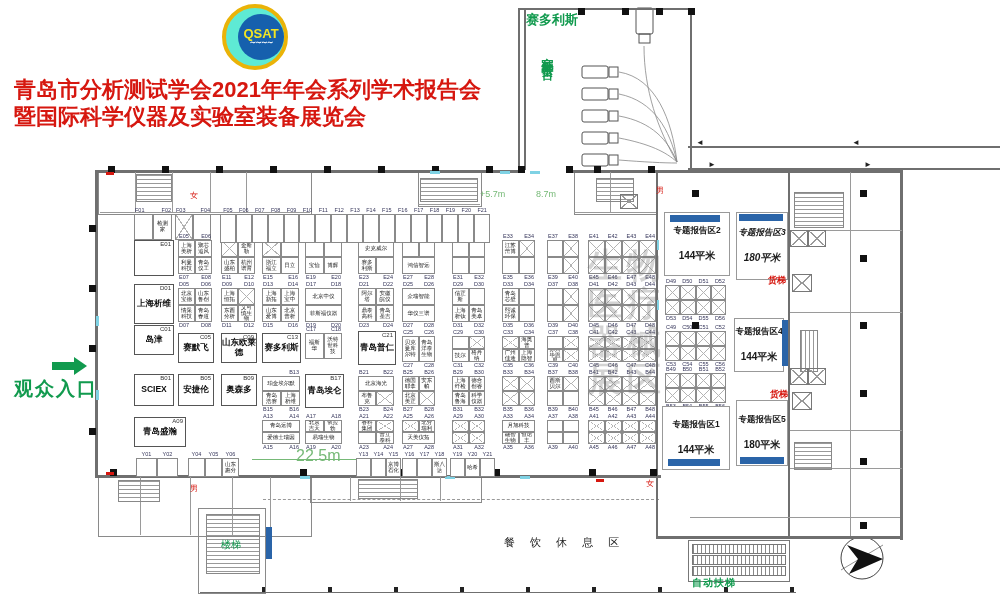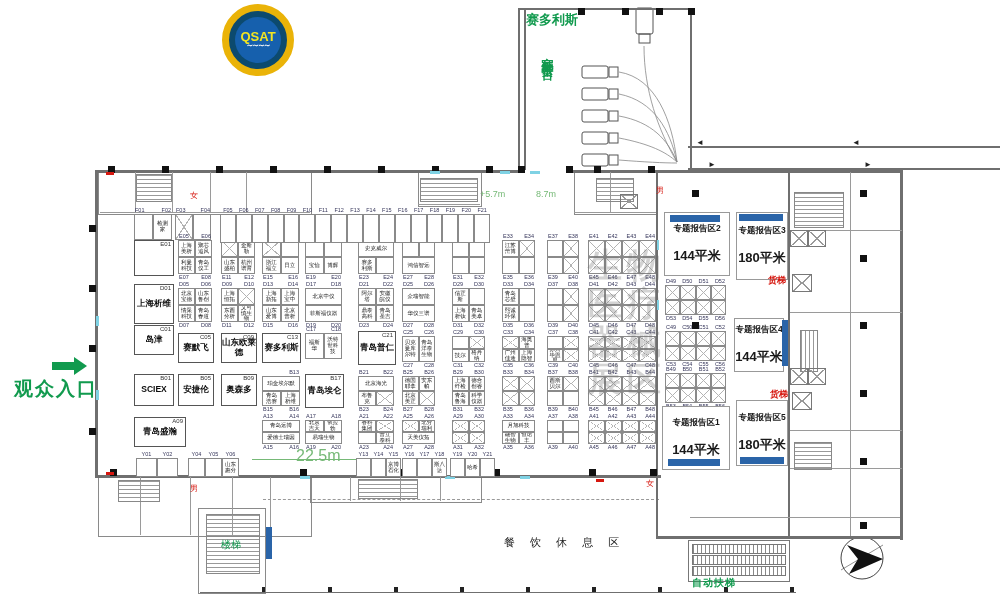--- a/index.html
+++ b/index.html
@@ -26,39 +26,39 @@
   .named{position:absolute;border:1px solid #555;background:#fff;display:flex;align-items:center;
          justify-content:center;text-align:center;}
   .named .nm{font-size:8.5px;font-weight:bold;color:#0d0d0d;line-height:1.15;}
   .named .bid{position:absolute;top:0;right:2px;font-size:6px;font-weight:normal;color:#333;}
   .strip{position:absolute;}
   .srow{display:grid;}
   .slab{font-size:5.5px;color:#35355a;text-align:center;height:7px;line-height:7px;}
   .zone{position:absolute;border:1px solid #999;background:#fff;display:flex;flex-direction:column;
         align-items:center;justify-content:center;}
   .zone .zn{font-size:8.5px;font-weight:bold;color:#1a1a1a;}
-  .zone .zs{font-size:13px;font-weight:bold;color:#1a1a1a;margin-top:12px;text-align:center;}
+  .zone .zs{font-size:10px;font-weight:bold;color:#1a1a1a;margin-top:12px;text-align:center;}
   .bar{position:absolute;background:#2a64a8;}
   .meet{position:absolute;border:1px dashed #999;display:flex;align-items:center;
         justify-content:center;font-size:9px;letter-spacing:2px;color:#333;}
   .hatchh{position:absolute;border:1px solid #888;
           background:repeating-linear-gradient(180deg,#999 0 1px,transparent 1px 4px);}
   .hatchv{position:absolute;border:1px solid #888;
           background:repeating-linear-gradient(90deg,#999 0 1px,transparent 1px 4px);}
   .elev{position:absolute;border:1px solid #777;background-image:
       linear-gradient(to top right, transparent 47%, #999 47%, #999 53%, transparent 53%),
       linear-gradient(to bottom right, transparent 47%, #999 47%, #999 53%, transparent 53%);}
   .esc{position:absolute;border:1px solid #777;}
   .esc .band{position:absolute;left:3px;right:3px;height:8px;border:1px solid #777;
       background:repeating-linear-gradient(90deg,#888 0 1px,transparent 1px 4px);}
   .wm{position:absolute;color:rgba(110,110,110,0.30);font-weight:bold;text-align:center;
       white-space:pre-line;}
   .ticks{position:absolute;background:repeating-linear-gradient(90deg,transparent 0 62px,#222 62px 66px);}
-  .logo{position:absolute;width:58px;height:58px;border-radius:50%;background:#0c4a6e;
-        border:7px solid #eab308;display:flex;align-items:center;justify-content:center;}
+  .logo{position:absolute;width:58px;height:58px;border-radius:50%;background:#5eead4;
+        border:4px solid #eab308;display:flex;align-items:center;justify-content:flex-end;}
   .logo .in{width:46px;height:46px;border-radius:50%;background:#1660ad;color:#f2e422;
         font-weight:bold;font-size:13px;display:flex;flex-direction:column;align-items:center;
         justify-content:center;line-height:0.9;}
   .logo .wave{color:#fff;font-size:8px;letter-spacing:-1px;}
   .title{position:absolute;left:14px;top:76px;color:#d6170f;font-weight:bold;font-size:22px;
          line-height:27px;white-space:pre;}
   .venue{position:absolute;left:710px;top:86px;color:#d6170f;font-weight:bold;font-size:25px;
          letter-spacing:3px;white-space:pre;}
   .arrstem{position:absolute;background:#119a4e;}
   .arrhead{position:absolute;width:0;height:0;border-top:9px solid transparent;
@@ -69,20 +69,21 @@
 
 <div id="stage">
 
   <div class="logo" style="left:222px;top:4px;">
     <div class="in">
       <span>QSAT</span>
       <span class="wave">∼∼∼∼</span>
     </div>
   </div>
 
+  <div class="title"><span>青岛市分析测试学会2021年年会系列学术报告会</span><br><span>暨国际科学仪器及实验室装备展览会</span></div>
 
   <svg style="position:absolute;left:526px;top:4px;" width="168" height="164" viewBox="0 0 168 164">
     <g fill="none" stroke="#555" stroke-width="1">
       <rect x="110" y="4" width="17" height="26" rx="2"></rect>
       <rect x="113" y="30" width="11" height="9"></rect>
       <rect x="56" y="62" width="26" height="12" rx="2"></rect>
         <rect x="83" y="63" width="9" height="10"></rect>
       <rect x="56" y="84" width="26" height="12" rx="2"></rect>
         <rect x="83" y="85" width="9" height="10"></rect>
       <rect x="56" y="106" width="26" height="12" rx="2"></rect>
@@ -1223,21 +1224,21 @@
           <div class="cell" style="height: 16px;"></div>
           <div class="cell" style="height: 16px;">哈希</div>
           <div class="cell" style="height: 16px;"></div>
         </div>
       </div>
       <div class="zone" style="left: 664px; top: 212px; width: 64px; height: 62px;">
         <div class="zn">专题报告区2</div>
         <div class="zs">144平米</div>
       </div>
       <div class="bar" style="left: 670px; top: 215px; width: 50px; height: 7px;"></div>
-      <div class="zone" style="left: 736px; top: 212px; width: 50px; height: 66px;">
+      <div class="zone" style="left: 736px; top: 212px; width: 50px; height: 66px; font-style: italic;">
         <div class="zn">专题报告区3</div>
         <div class="zs">180平米</div>
       </div>
       <div class="bar" style="left: 739px; top: 214px; width: 44px; height: 7px;"></div>
       <div class="zone" style="left: 734px; top: 318px; width: 48px; height: 52px;">
         <div class="zn">专题报告区4</div>
         <div class="zs">144平米</div>
       </div>
       <div class="bar" style="left: 782px; top: 320px; width: 6px; height: 46px;"></div>
       <div class="zone" style="left: 736px; top: 400px; width: 50px; height: 64px;">

